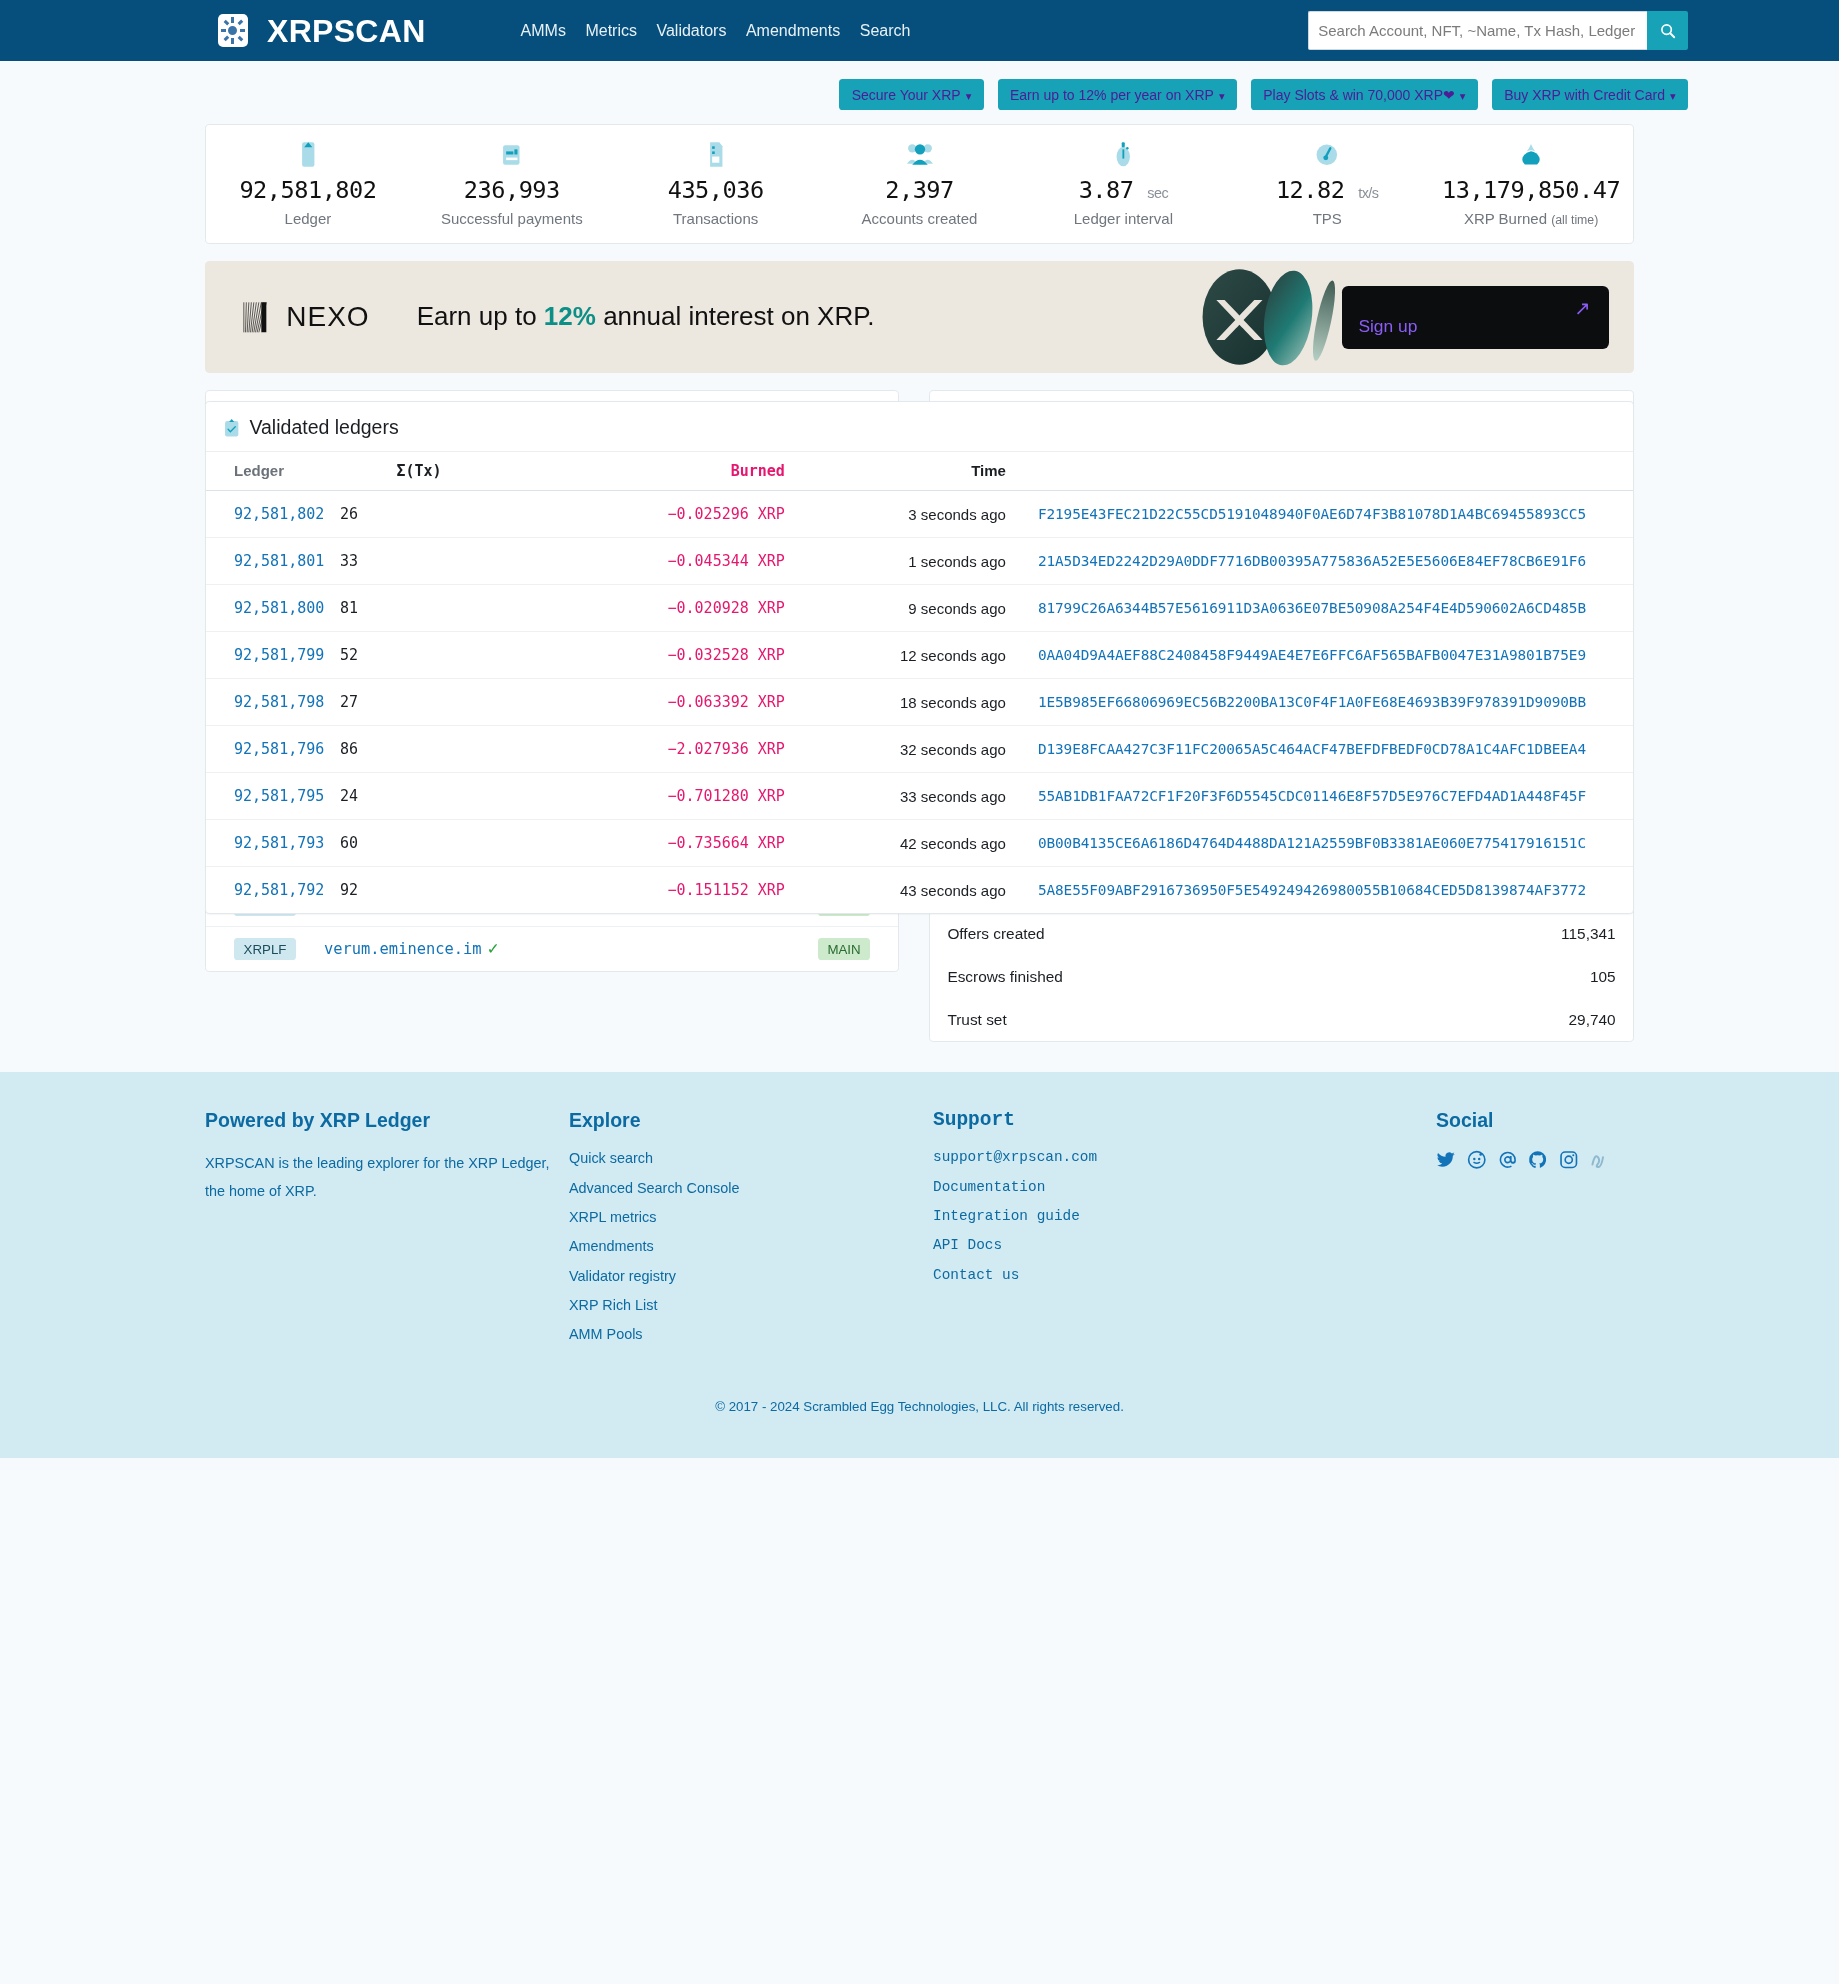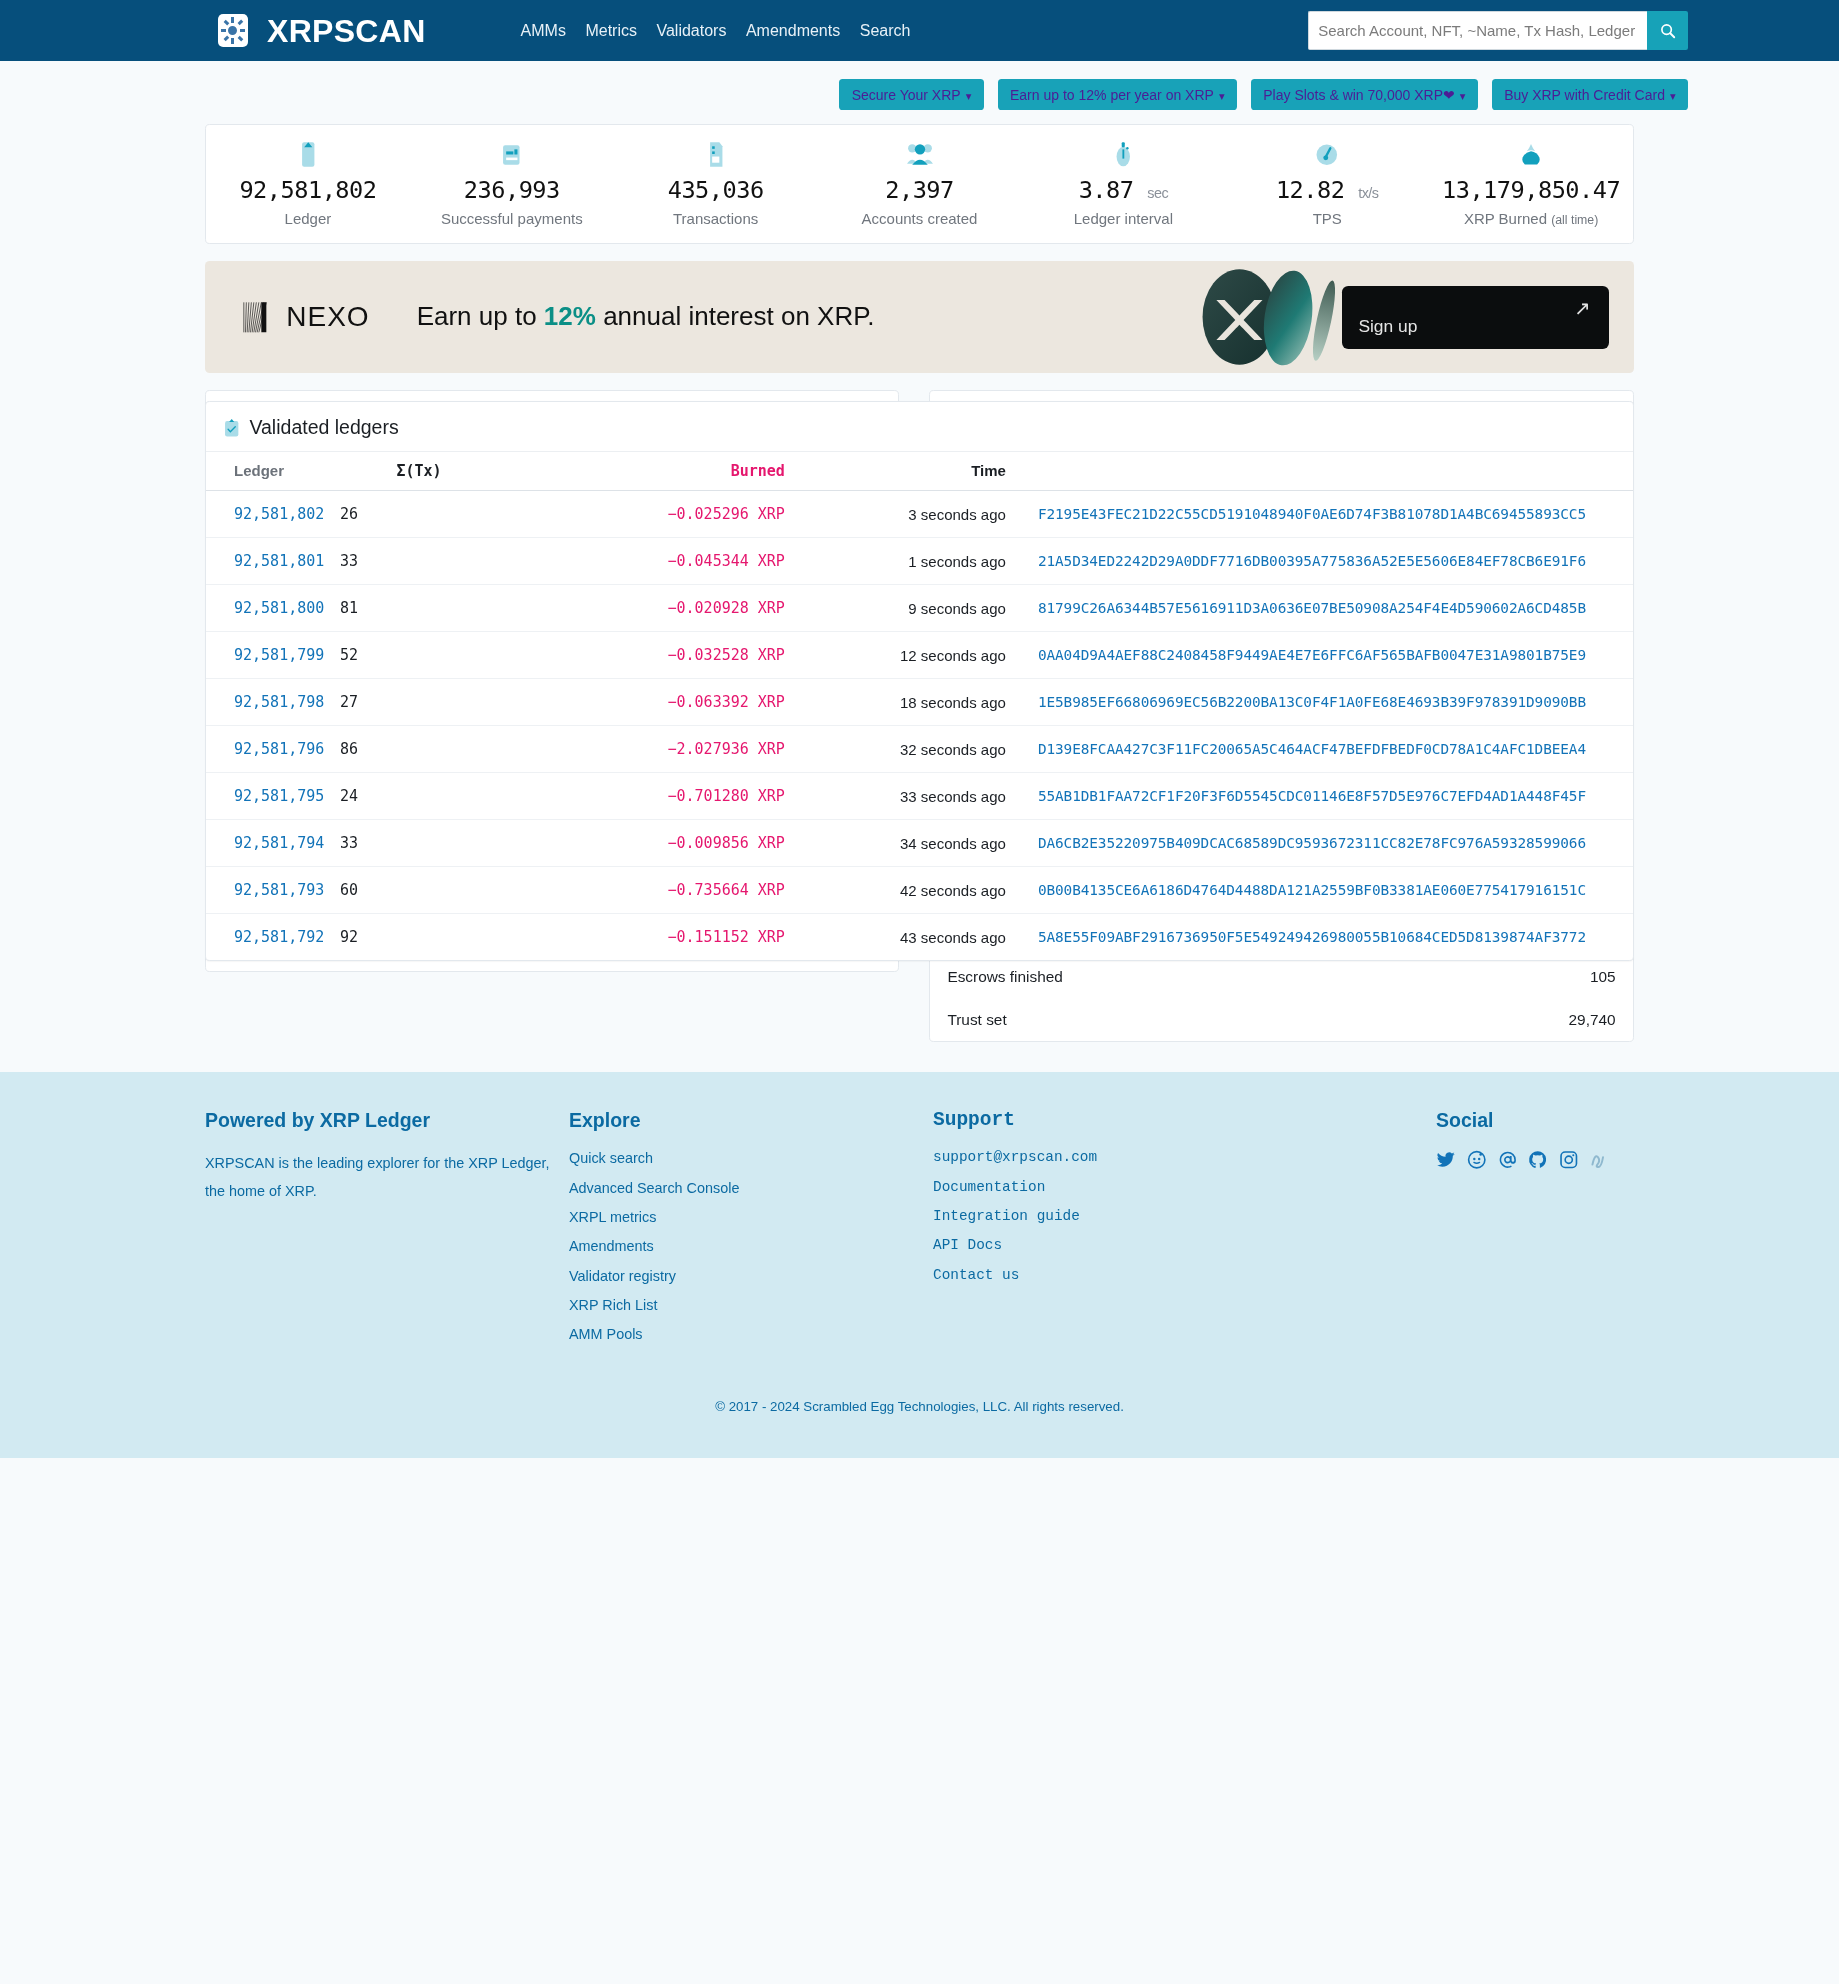--- a/index.html
+++ b/index.html
@@ -173,21 +173,21 @@
   .nexo-cta {
     position: absolute;
     right: 25px;
     top: 25px;
     width: 267px;
     height: 63px;
     background: #0b0d0e;
     border-radius: 6.2px;
     border: none;
     cursor: pointer;
-    color: #e5e5e5;
+    color: #8b5cf6;
     text-align: left;
     position: absolute;
   }
   .nexo-cta .lbl { position: absolute; left: 16.4px; bottom: 12.3px; font-size: 17.4px; font-family: "Liberation Sans", sans-serif; }
   .nexo-cta .arw { position: absolute; right: 18.5px; top: 11.3px; font-size: 19.5px; }
 
   
   .card {
     background: #fff;
     border: 0.5px solid #e3e8ed;
@@ -730,27 +730,20 @@
           <td class="c-hash"><a href="#">D139E8FCAA427C3F11FC20065A5C464ACF47BEFDFBEDF0CD78A1C4AFC1DBEEA4</a></td>
         </tr>
         <tr>
           <td class="c-ledger l"><a href="#">92,581,795</a></td>
           <td class="c-tx">24</td>
           <td class="c-burn">−0.701280 XRP</td>
           <td class="c-time">33 seconds ago</td>
           <td class="c-hash"><a href="#">55AB1DB1FAA72CF1F20F3F6D5545CDC01146E8F57D5E976C7EFD4AD1A448F45F</a></td>
         </tr>
         <tr>
-          <td class="c-ledger l"><a href="#">92,581,794</a></td>
-          <td class="c-tx">33</td>
-          <td class="c-burn">−0.009856 XRP</td>
-          <td class="c-time">34 seconds ago</td>
-          <td class="c-hash"><a href="#">DA6CB2E35220975B409DCAC68589DC9593672311CC82E78FC976A59328599066</a></td>
-        </tr>
-        <tr>
           <td class="c-ledger l"><a href="#">92,581,793</a></td>
           <td class="c-tx">60</td>
           <td class="c-burn">−0.735664 XRP</td>
           <td class="c-time">42 seconds ago</td>
           <td class="c-hash"><a href="#">0B00B4135CE6A6186D4764D4488DA121A2559BF0B3381AE060E775417916151C</a></td>
         </tr>
         <tr>
           <td class="c-ledger l"><a href="#">92,581,792</a></td>
           <td class="c-tx">92</td>
           <td class="c-burn">−0.151152 XRP</td>

